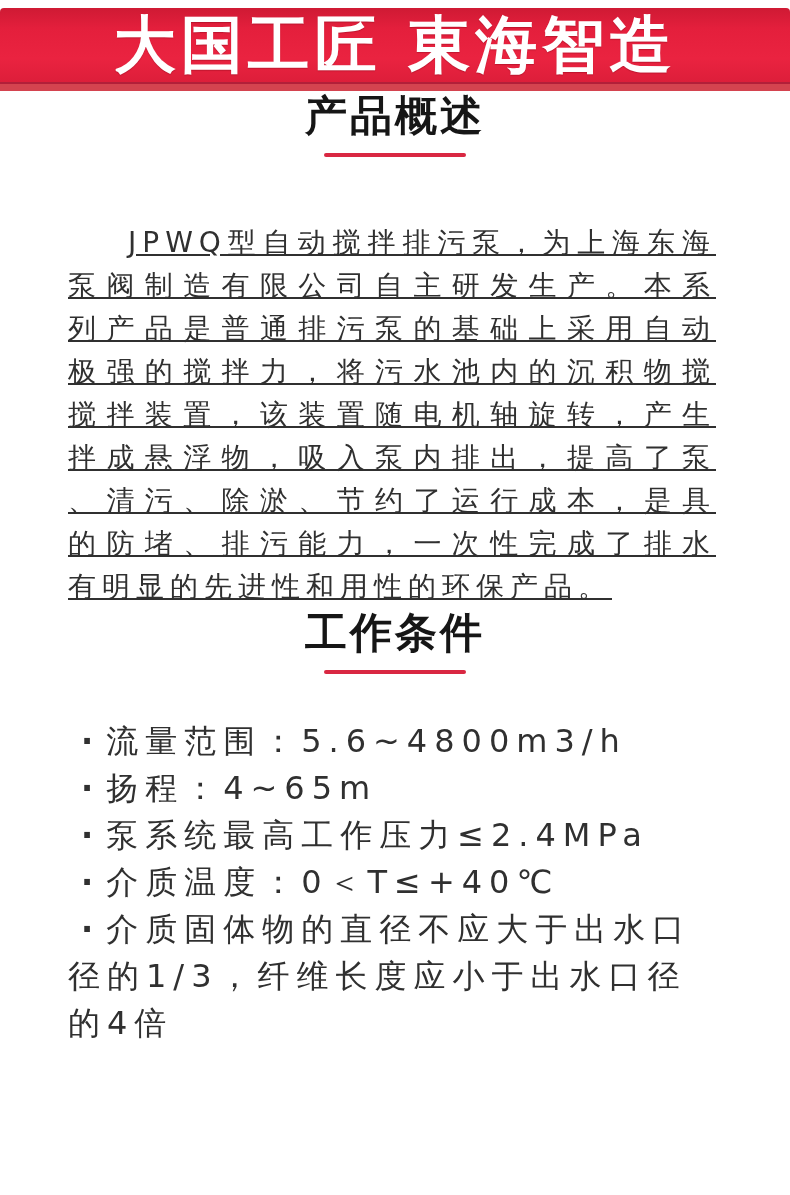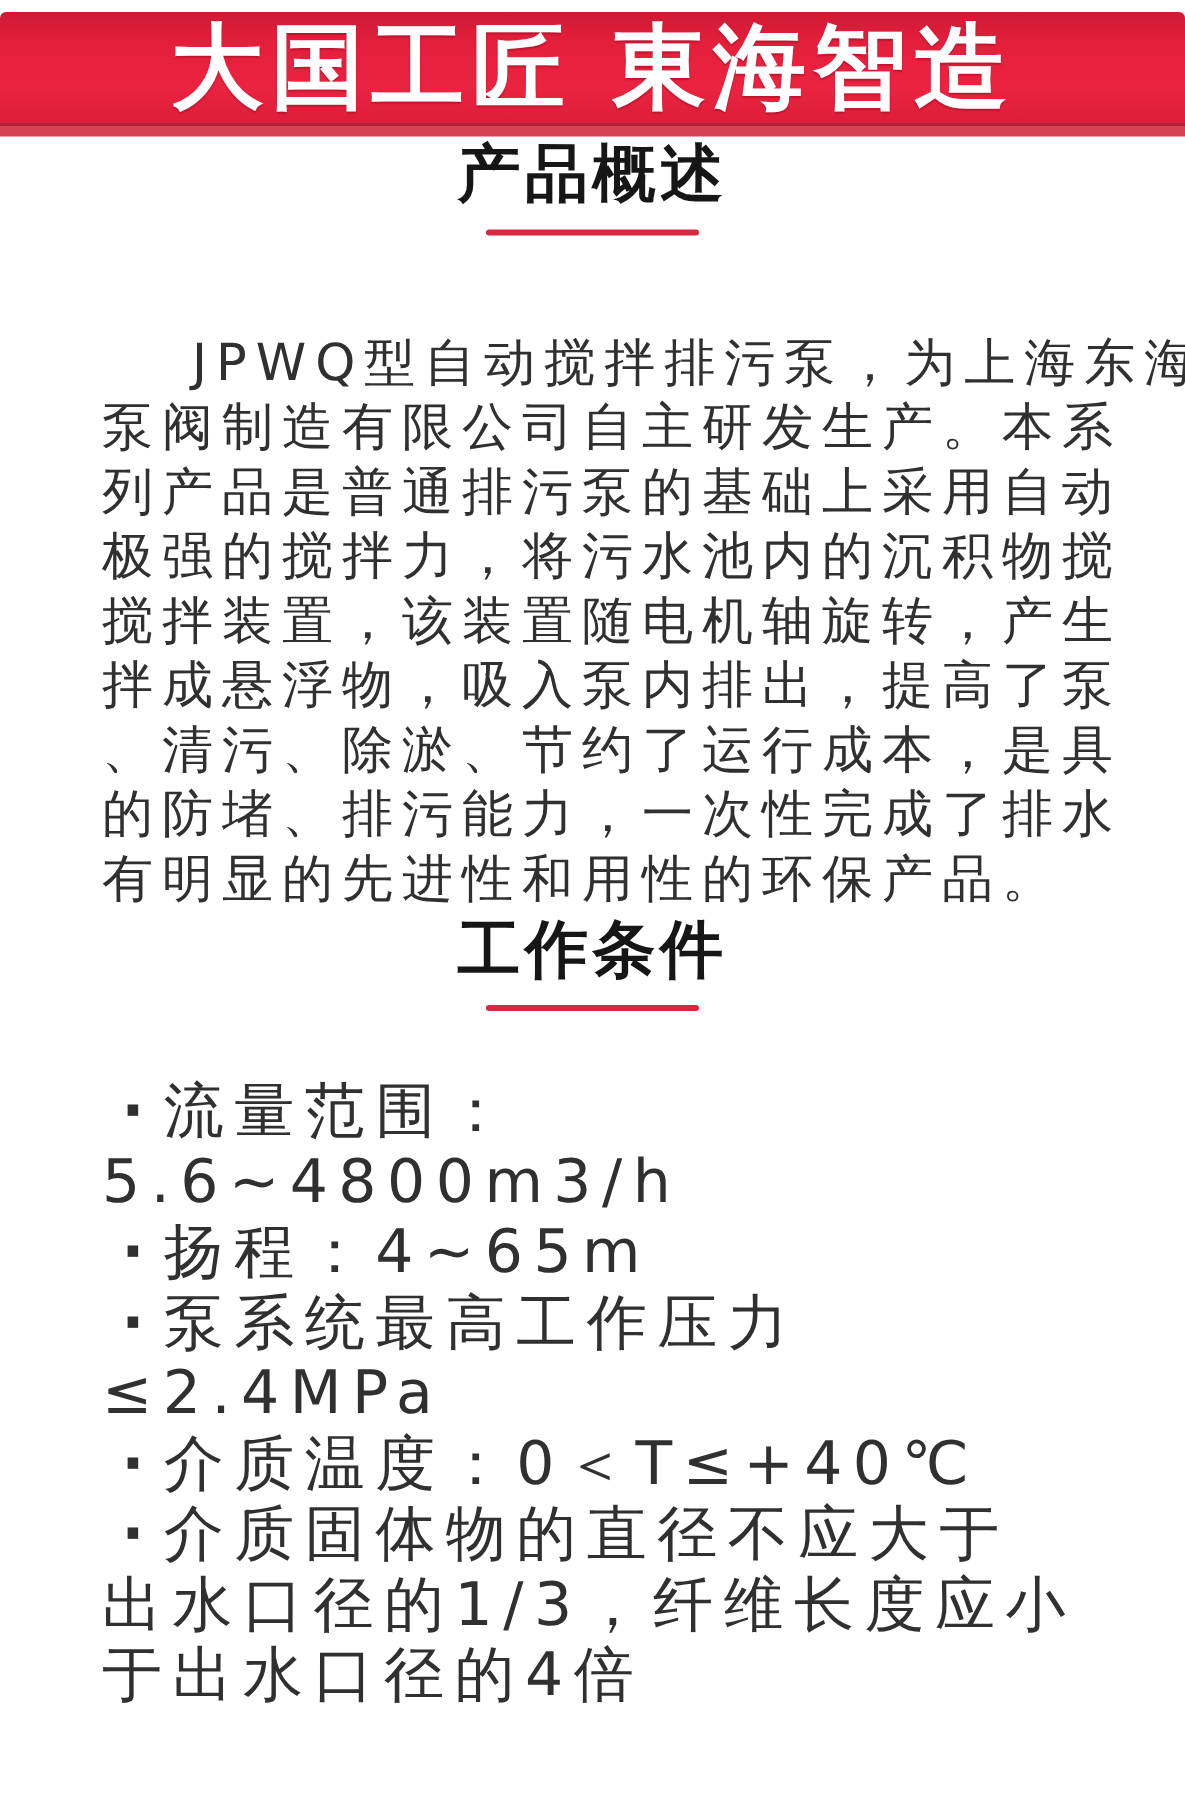--- a/index.html
+++ b/index.html
@@ -45,38 +45,39 @@
     border-radius: 2px;
   }
 
   
   .paragraph {
     width: 648px;
     margin: 64px 0 0 68px;
     color: #303030;
   }
   .para-line {
-    font-size: 34px;
+    font-size: 28px;
     line-height: 43px;
     letter-spacing: 6px;
     text-align: justify;
     text-align-last: justify;
     white-space: nowrap;
+    text-decoration: underline;
   }
   .para-line:first-child { text-indent: 60px; }
   .para-line:last-child { text-align-last: left; }
 
   
   .bullets {
     width: 652px;
     margin: 44px 0 0 68px;
     color: #303030;
   }
   .bullet {
-    font-size: 40px;
+    font-size: 32px;
     line-height: 47px;
     letter-spacing: 7px;
   }
   .bullet .dot {
     display: inline-block;
     margin-left: 13px;
     margin-right: 13px;
     font-weight: 700;
     letter-spacing: 0;
   }

